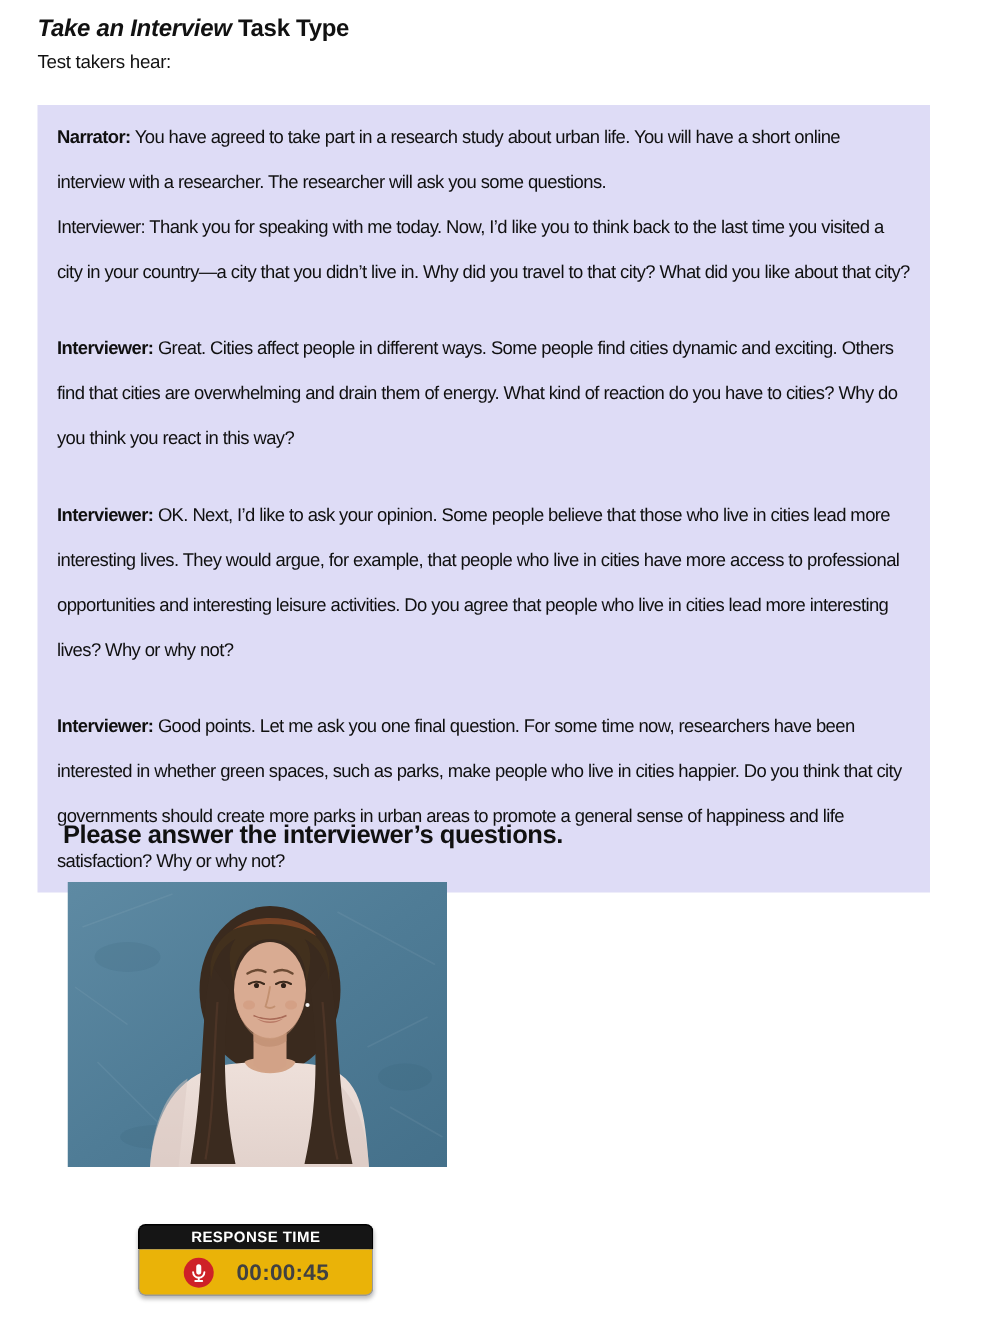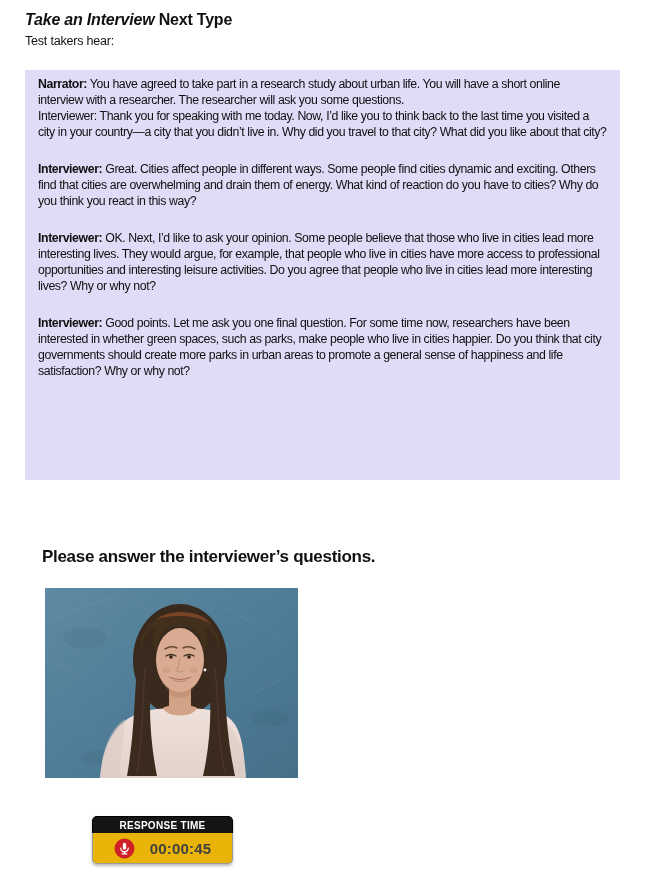--- a/index.html
+++ b/index.html
@@ -7,49 +7,49 @@
   .page{position:relative;width:654px;height:884px;overflow:hidden;background:#fff;}
 
   .title{position:absolute;left:25px;top:11px;font-size:16px;font-weight:bold;letter-spacing:-0.2px;white-space:pre;}
   .title .it{font-style:italic;margin-top:28px;}
   .subtitle{position:absolute;left:25px;top:34px;font-size:12.5px;letter-spacing:-0.2px;}
 
   .transcript{
     position:absolute;left:25px;top:70px;width:595px;min-height:410px;
     box-sizing:border-box;padding:6px 13px;
     background:var(--transcript-bg,#dedcf6);
-    font-size:12.3px;line-height:16px;letter-spacing:-0.4px;color:#101010;
+    font-size:12.3px;line-height:30px;letter-spacing:-0.4px;color:#101010;
   }
   .transcript p{margin:0 0 21px 0;white-space:pre-line;}
   .transcript p:last-child{margin-bottom:0;}
 
   .prompt{position:absolute;left:42px;top:547px;font-size:17px;font-weight:bold;letter-spacing:-0.3px;}
 
   .video{position:absolute;left:45px;top:588px;width:253px;height:190px;}
   .video svg{display:block;width:253px;height:190px;}
 
-  .timer{position:absolute;left:92px;top:816px;width:141px;border-radius:5px;box-shadow:0 2px 3px rgba(0,0,0,0.28);}
+  .timer{position:absolute;left:92px;top:816px;width:157px;border-radius:5px;box-shadow:0 2px 3px rgba(0,0,0,0.28);}
   .timer-header{
     background:var(--timer-header-bg,#151515);color:var(--timer-header-text,#fff);
     font-size:10px;font-weight:bold;text-align:center;letter-spacing:0.3px;
     padding:3px 0 2px 0;border-radius:5px 5px 0 0;border:1px solid #000;border-bottom:none;
   }
   .timer-body{
     background:#eab308;border:1px solid #9a9a9a;border-top:none;border-radius:0 0 5px 5px;
     height:30px;display:flex;align-items:center;justify-content:center;gap:15px;
   }
   .timer-value{font-size:15px;font-weight:bold;color:var(--timer-value-color,#414141);letter-spacing:0.2px;}
   .mic{width:21px;height:21px;display:block;}
 </style>
 </head>
 <body>
 
 <div class="page">
 
-  <div class="title"><span class="it">Take an Interview</span><span> Next Type</span></div>
+  <div class="title"><span class="it">Take an Interview</span><span> Task Type</span></div>
 
   <div class="subtitle">Test takers hear:</div>
 
   <div class="transcript">
       <p><strong>Narrator:</strong><span> You have agreed to take part in a research study about urban life. You will have a short online interview with a researcher. The researcher will ask you some questions.
 Interviewer: Thank you for speaking with me today. Now, I’d like you to think back to the last time you visited a city in your country—a city that you didn’t live in. Why did you travel to that city? What did you like about that city?</span></p>
       <p><strong>Interviewer:</strong><span> Great. Cities affect people in different ways. Some people find cities dynamic and exciting. Others find that cities are overwhelming and drain them of energy. What kind of reaction do you have to cities? Why do you think you react in this way?</span></p>
       <p><strong>Interviewer:</strong><span> OK. Next, I’d like to ask your opinion. Some people believe that those who live in cities lead more interesting lives. They would argue, for example, that people who live in cities have more access to professional opportunities and interesting leisure activities. Do you agree that people who live in cities lead more interesting lives? Why or why not?</span></p>
       <p><strong>Interviewer:</strong><span> Good points. Let me ask you one final question. For some time now, researchers have been interested in whether green spaces, such as parks, make people who live in cities happier. Do you think that city governments should create more parks in urban areas to promote a general sense of happiness and life satisfaction? Why or why not?</span></p>
     </div>

